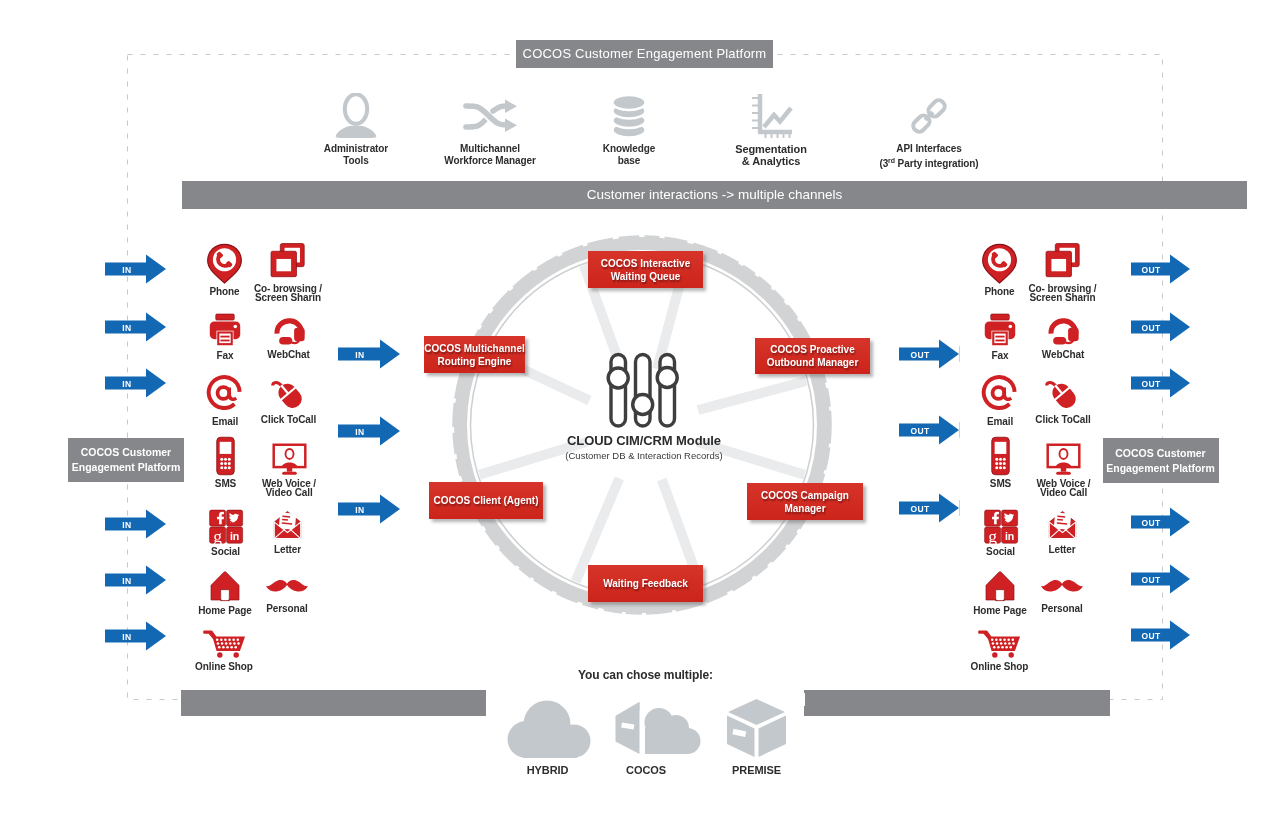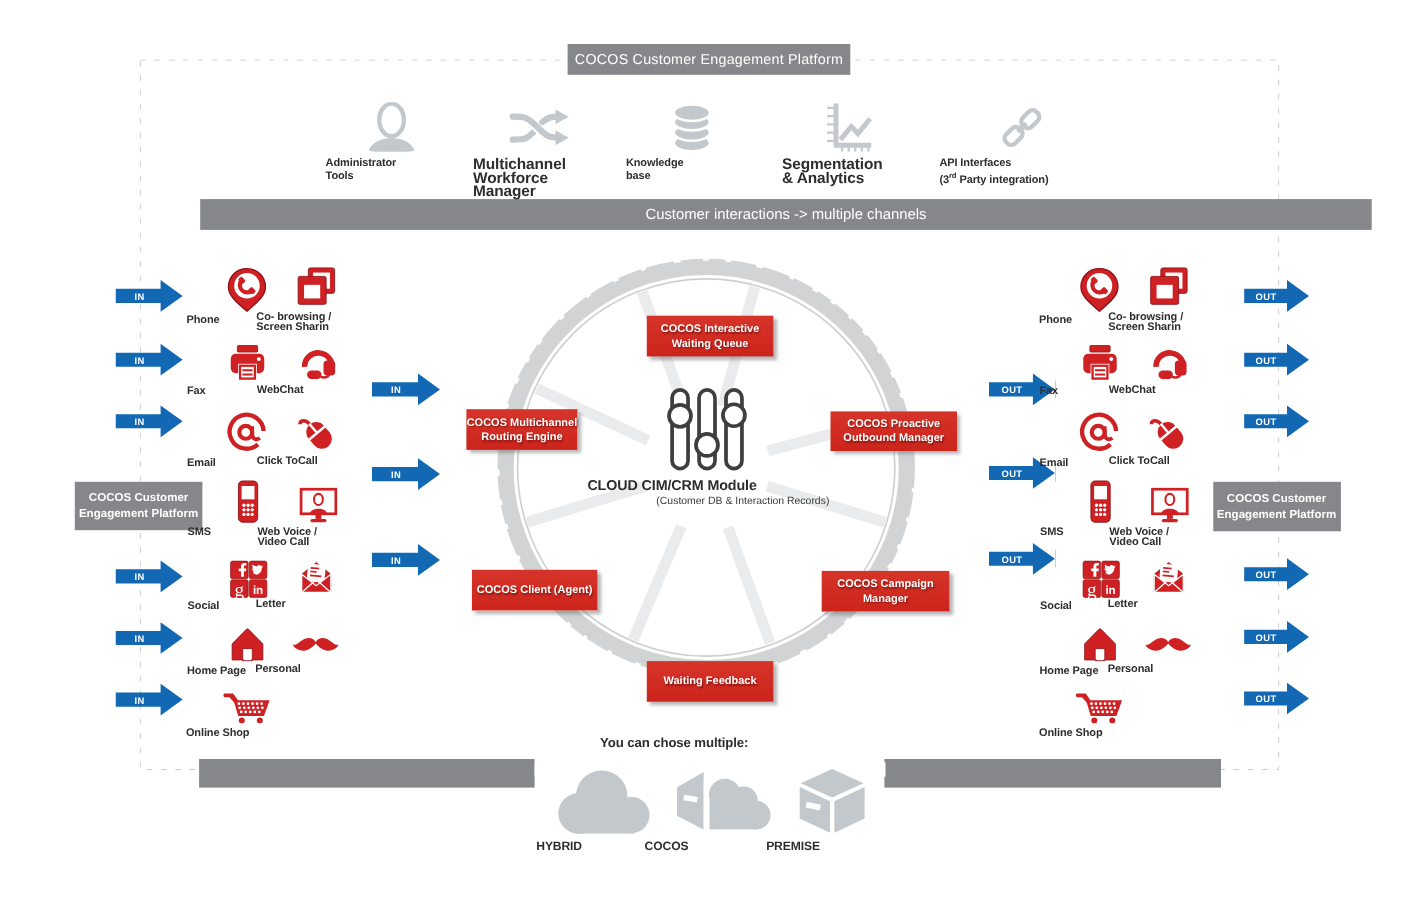--- a/index.html
+++ b/index.html
@@ -1,18 +1,18 @@
 <!DOCTYPE html>
 <html><head><meta charset="utf-8"><style>
 html,body{margin:0;padding:0;}
 body{width:1286px;height:827px;position:relative;background:#fff;font-family:"Liberation Sans",sans-serif;overflow:hidden;}
 .abs{position:absolute;}
 .grayb{position:absolute;background:#85878a;color:#fff;text-align:center;}
-.lab{position:absolute;font-weight:bold;color:#282828;}
-.redbox{position:absolute;background:linear-gradient(180deg,#d6342a 0%,#cc241b 100%);color:#fff;font-weight:bold;font-size:10px;line-height:13px;text-align:center;display:flex;flex-direction:column;justify-content:center;box-shadow:3px 3px 3px rgba(110,110,110,.5);text-shadow:1px 1.5px 1.5px rgba(70,10,10,.55);margin-top:36px;}
+.lab{position:absolute;text-align:center;font-weight:bold;color:#282828;}
+.redbox{position:absolute;background:linear-gradient(180deg,#d6342a 0%,#cc241b 100%);color:#fff;font-weight:bold;font-size:10px;line-height:13px;text-align:center;display:flex;flex-direction:column;justify-content:center;box-shadow:3px 3px 3px rgba(110,110,110,.5);text-shadow:1px 1.5px 1.5px rgba(70,10,10,.55);}
 </style></head><body>
 
 <svg width="0" height="0" style="position:absolute">
 <defs>
 <symbol id="i-phone" viewBox="0 0 48 48">
  <path d="M24 1.5 C12.6 1.5 4.3 9.9 4.3 20.6 C4.3 29.2 10 34.8 24 46.8 C38 34.8 43.7 29.2 43.7 20.6 C43.7 9.9 35.4 1.5 24 1.5 Z" fill="#cf2023" stroke="#8d1116" stroke-width="1.4"></path>
  <circle cx="24" cy="19.6" r="13.6" fill="#fff"></circle>
  <path d="M31.2 26.5 A10.2 10.2 0 0 1 16.8 12.1 L20.3 15.6 A5.2 5.2 0 0 0 27.7 23 Z" fill="#cf2023"></path>
  <rect x="15.05" y="11.15" width="7" height="5.4" rx="1.8" fill="#cf2023" transform="rotate(45 18.55 13.85)"></rect>
  <rect x="25.95" y="22.05" width="7" height="5.4" rx="1.8" fill="#cf2023" transform="rotate(45 29.45 24.75)"></rect>
@@ -176,23 +176,23 @@
 </g>
 </svg>
 <svg class="abs" style="left:909px;top:94px" width="40" height="44" viewBox="0 0 40 44">
 <g transform="rotate(45 20 22)" fill="none" stroke="#c3c8cd" stroke-width="4">
 <rect x="14.2" y="2.5" width="11.6" height="17.5" rx="5.2"></rect>
 <rect x="14.2" y="24" width="11.6" height="17.5" rx="5.2"></rect>
 <path d="M20 16.5 V27.5"></path>
 </g>
 </svg>
 <div class="lab" style="left:296.0px;top:143.0px;width:120px;font-size:10px;line-height:12px;letter-spacing:-0.1px;color:#2d2d2d">Administrator<br>Tools</div>
-<div class="lab" style="left:430.0px;top:143.0px;width:120px;font-size:14px;line-height:12px;letter-spacing:-0.1px;color:#2d2d2d">Multichannel<br>Workforce Manager</div>
+<div class="lab" style="left:430.0px;top:143.0px;width:120px;font-size:10px;line-height:12px;letter-spacing:-0.1px;color:#2d2d2d">Multichannel<br>Workforce Manager</div>
 <div class="lab" style="left:569.0px;top:143.0px;width:120px;font-size:10px;line-height:12px;letter-spacing:-0.1px;color:#2d2d2d">Knowledge<br>base</div>
-<div class="lab" style="left:711.0px;top:143.0px;width:120px;font-size:14px;line-height:12px;letter-spacing:-0.1px;color:#2d2d2d">Segmentation<br>&amp; Analytics</div>
+<div class="lab" style="left:711.0px;top:143.0px;width:120px;font-size:11px;line-height:12px;letter-spacing:-0.1px;color:#2d2d2d">Segmentation<br>&amp; Analytics</div>
 <div class="lab" style="left:854.0px;top:143.0px;width:150px;font-size:10px;line-height:12px;letter-spacing:-0.1px;color:#2d2d2d">API Interfaces<br>(3<sup style="font-size:7px">rd</sup> Party integration)</div>
 <svg class="abs" style="left:442px;top:225px" width="400" height="400" viewBox="0 0 400 400">
 <line x1="256.0" y1="185.0" x2="364.2" y2="156.0" stroke="#eaebec" stroke-width="10"></line>
     <line x1="215.0" y1="144.0" x2="244.0" y2="35.8" stroke="#eaebec" stroke-width="10"></line>
     <line x1="180.2" y1="145.5" x2="141.9" y2="40.3" stroke="#eaebec" stroke-width="10"></line>
     <line x1="147.4" y1="175.5" x2="45.9" y2="128.2" stroke="#eaebec" stroke-width="10"></line>
     <line x1="144.5" y1="217.0" x2="37.4" y2="249.7" stroke="#eaebec" stroke-width="10"></line>
     <line x1="177.3" y1="253.4" x2="133.6" y2="356.5" stroke="#eaebec" stroke-width="10"></line>
     <line x1="219.8" y1="254.5" x2="258.1" y2="359.7" stroke="#eaebec" stroke-width="10"></line>
     <line x1="255.5" y1="217.0" x2="362.6" y2="249.7" stroke="#eaebec" stroke-width="10"></line>
@@ -204,21 +204,21 @@
 <g fill="#fff" stroke="#3e3e3e" stroke-width="3.4">
 <rect x="8" y="3.5" width="14.5" height="71.5" rx="7.25"></rect>
 <rect x="32.5" y="3.5" width="14.5" height="71.5" rx="7.25"></rect>
 <rect x="57" y="3.5" width="14.5" height="71.5" rx="7.25"></rect>
 <circle cx="15.2" cy="27" r="10"></circle>
 <circle cx="39.7" cy="53.5" r="10"></circle>
 <circle cx="64.2" cy="26.5" r="10"></circle>
 </g>
 </svg>
 <div class="lab" style="left:534.0px;top:433.0px;width:220px;font-size:13px;line-height:15px;letter-spacing:-0.1px;color:#2b2b2b">CLOUD CIM/CRM Module</div>
-<div class="abs" style="left:534px;top:449.5px;width:220px;text-align:right;font-size:9.5px;color:#3a3a3a;">(Customer DB &amp; Interaction Records)</div>
+<div class="abs" style="left:534px;top:449.5px;width:220px;text-align:center;font-size:9.5px;color:#3a3a3a;">(Customer DB &amp; Interaction Records)</div>
 <div class="redbox" style="left:588px;top:251px;width:115px;height:37px">COCOS Interactive<br>Waiting Queue</div>
 <div class="redbox" style="left:424px;top:336px;width:101px;height:37px">COCOS Multichannel<br>Routing Engine</div>
 <div class="redbox" style="left:755px;top:337.5px;width:115px;height:36px">COCOS Proactive<br>Outbound Manager</div>
 <div class="redbox" style="left:429px;top:482px;width:114px;height:37px">COCOS Client (Agent)</div>
 <div class="redbox" style="left:747px;top:483px;width:116px;height:37px">COCOS Campaign<br>Manager</div>
 <div class="redbox" style="left:588px;top:565px;width:115px;height:37px">Waiting Feedback</div>
 <svg class="abs" style="left:105.0px;top:254.0px" width="62" height="30" viewBox="0 0 62 30">
 <polygon points="0,8.6 41,8.6 41,0.6 61,15 41,29.4 41,21.4 0,21.4" fill="#1368b4"></polygon>
 <text x="22" y="18.6" font-size="8.5" font-weight="bold" fill="#fff" text-anchor="middle" letter-spacing="0.4">IN</text>
   </svg>

